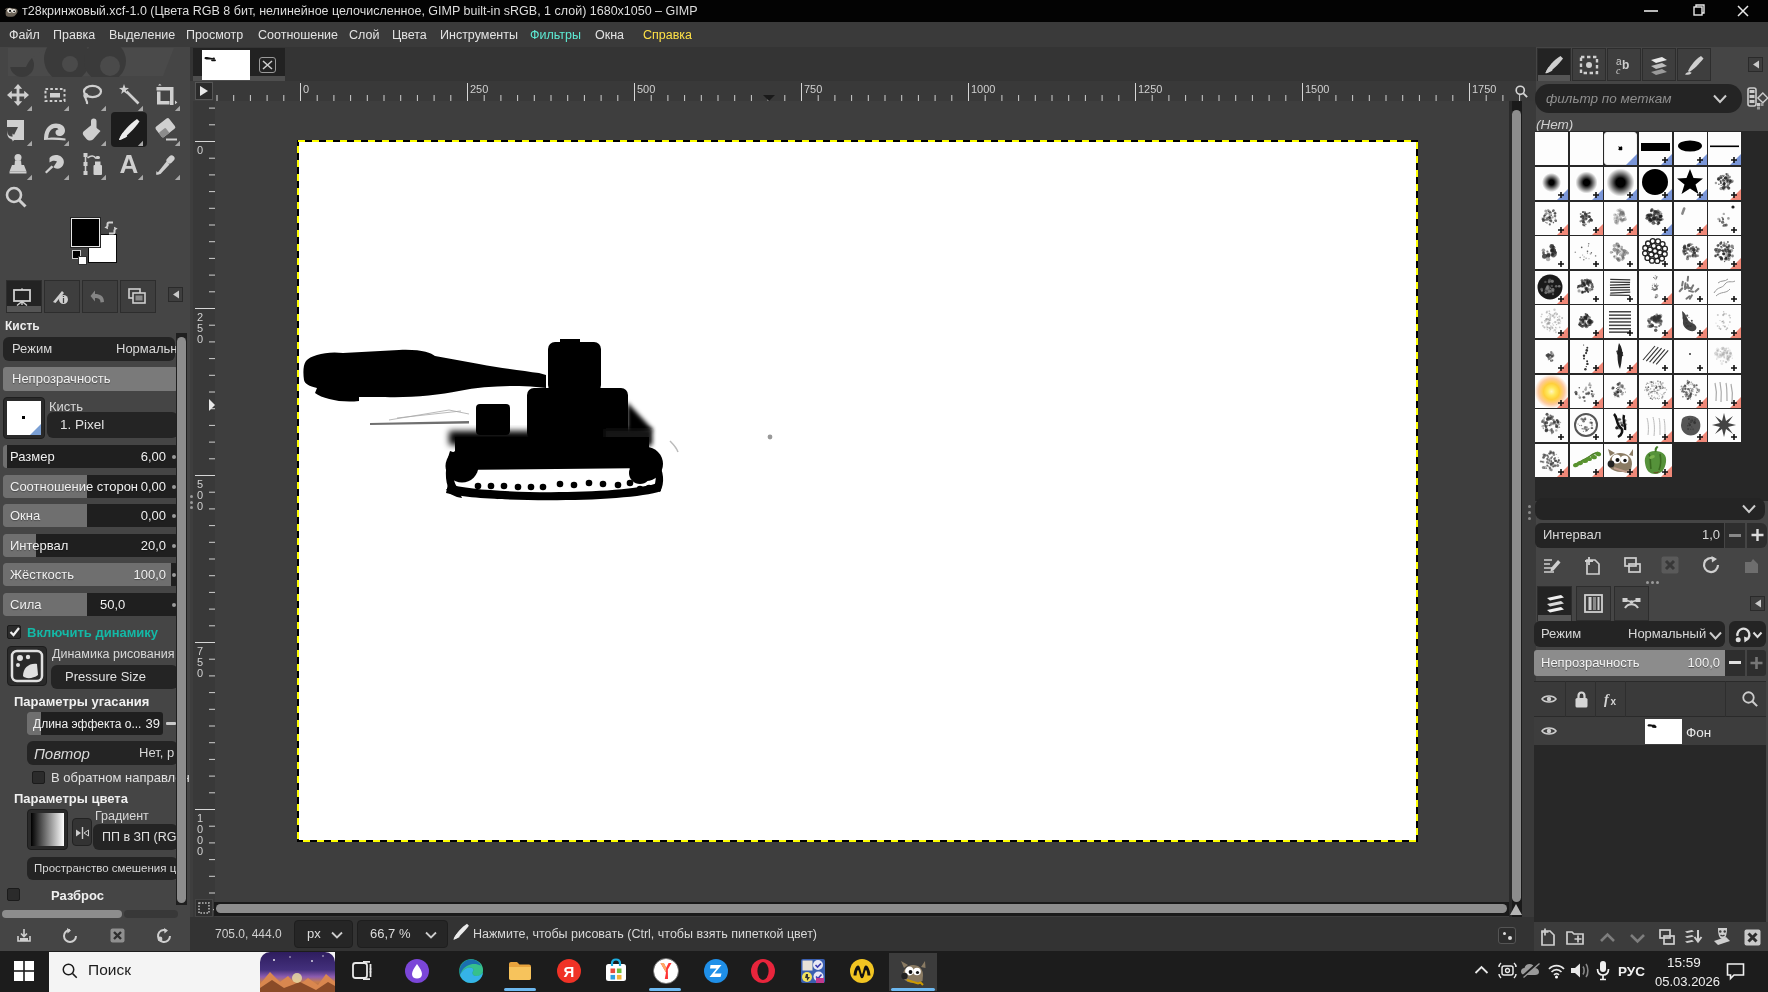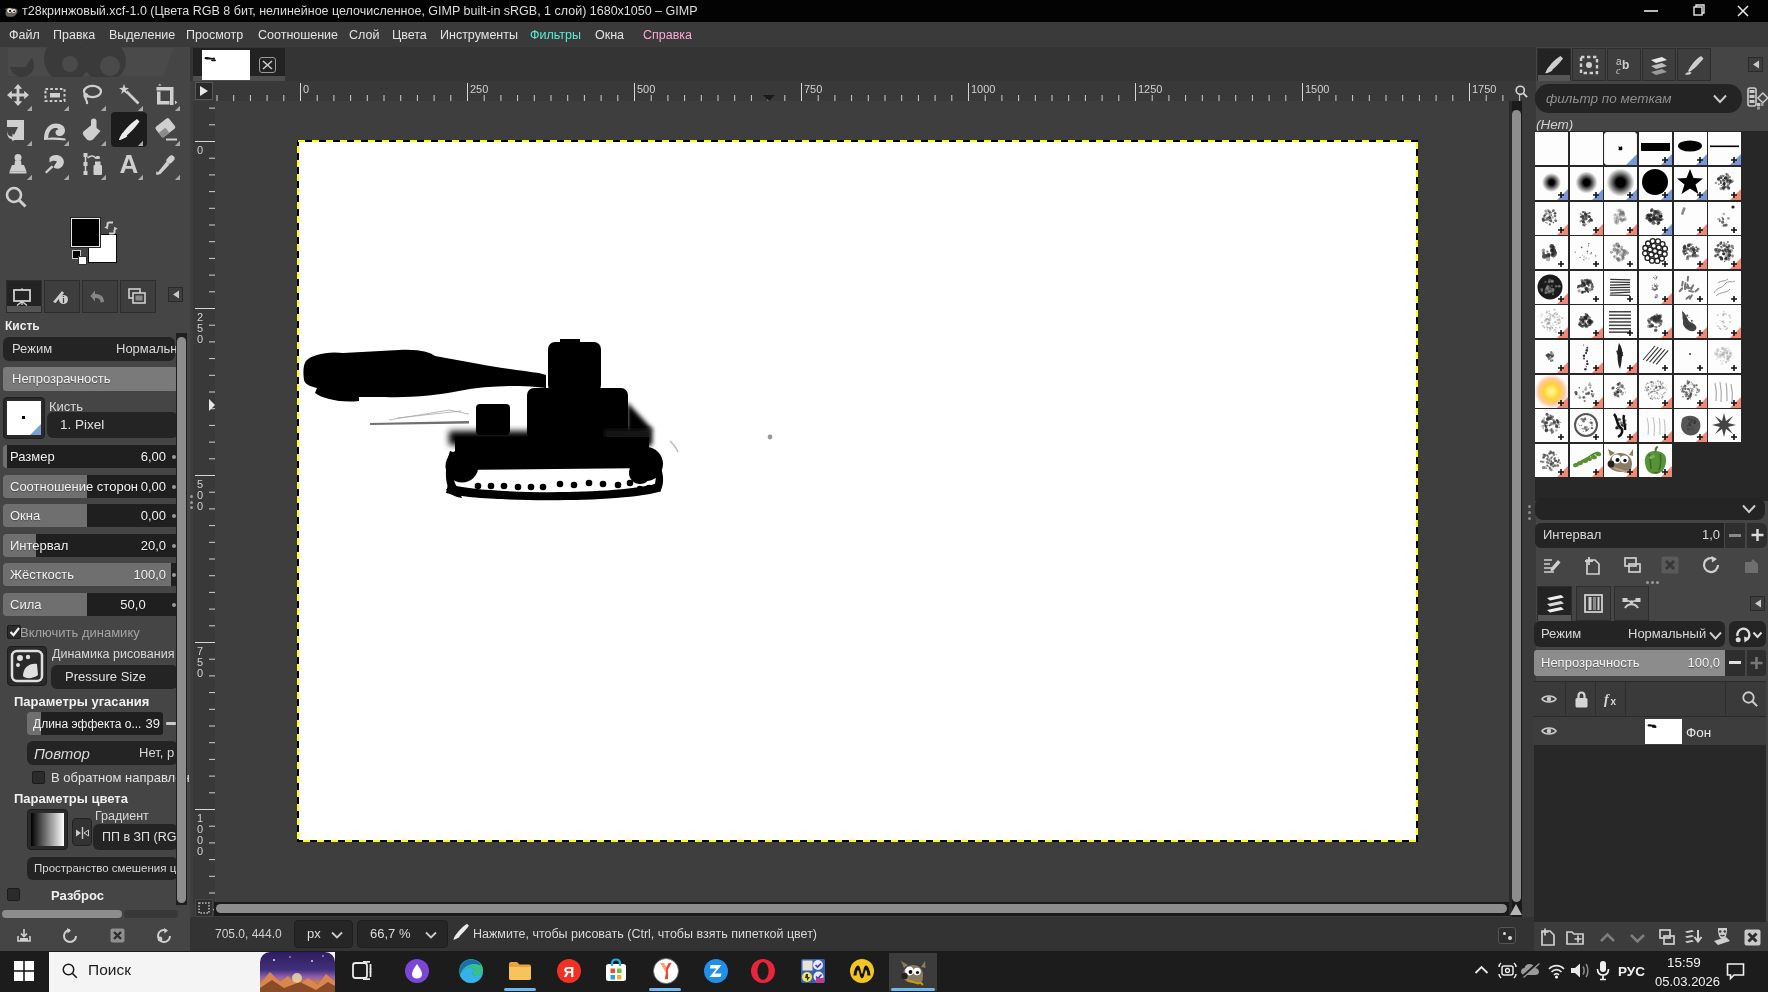--- a/index.html
+++ b/index.html
@@ -27,21 +27,21 @@
 <div style="left:9px;top:28px;color:#e3e3e3;font-size:12.5px;white-space:nowrap;">Файл</div>
 <div style="left:53px;top:28px;color:#e3e3e3;font-size:12.5px;white-space:nowrap;">Правка</div>
 <div style="left:109px;top:28px;color:#e3e3e3;font-size:12.5px;white-space:nowrap;">Выделение</div>
 <div style="left:186px;top:28px;color:#e3e3e3;font-size:12.5px;white-space:nowrap;">Просмотр</div>
 <div style="left:258px;top:28px;color:#e3e3e3;font-size:12.5px;white-space:nowrap;">Соотношение</div>
 <div style="left:349px;top:28px;color:#e3e3e3;font-size:12.5px;white-space:nowrap;">Слой</div>
 <div style="left:392px;top:28px;color:#e3e3e3;font-size:12.5px;white-space:nowrap;">Цвета</div>
 <div style="left:440px;top:28px;color:#e3e3e3;font-size:12.5px;white-space:nowrap;">Инструменты</div>
 <div style="left:530px;top:28px;color:#5eead4;font-size:12.5px;white-space:nowrap;">Фильтры</div>
 <div style="left:595px;top:28px;color:#e3e3e3;font-size:12.5px;white-space:nowrap;">Окна</div>
-<div style="left:643px;top:28px;color:#f9a8d4;font-size:12.5px;white-space:nowrap;">Справка</div>
+<div style="left:643px;top:28px;color:#fde047;font-size:12.5px;white-space:nowrap;">Справка</div>
 <svg style="left:0px;top:47px;overflow:hidden" width="190" height="30" viewBox="0 0 190 30">
 <path d="M8 1 L174 1 L163 29 L8 29 Z" fill="#4a4a4a"></path>
 <circle cx="22" cy="18" r="12" fill="#3a3a3a"></circle>
 <path d="M10 1 L55 1 C40 3 30 10 26 20 L10 20 Z" fill="#4a4a4a"></path>
 <circle cx="67" cy="12" r="23" fill="#3a3a3a"></circle>
 <circle cx="70" cy="17" r="8" fill="#4a4a4a"></circle>
 <circle cx="105" cy="14" r="21" fill="#3a3a3a"></circle>
 <circle cx="110" cy="19" r="10" fill="#4a4a4a"></circle>
 </svg>
 <div style="left:111px;top:112px;width:36px;height:35px;background:#1c1c1c;border-radius:4px;"></div>
@@ -220,27 +220,27 @@
 <div style="left:100px;top:538px;width:66px;height:15px;color:#f0f0f0;font-size:13px;text-align:right;text-shadow:0 1px 1px rgba(0,0,0,.35);">20,0</div>
 <div style="left:172px;top:544px;width:4px;height:4px;background:#9a9a9a;border-radius:50%;"></div>
 <div style="left:3px;top:563px;width:175px;height:23px;background:#1f1f1f;border-radius:3px;"></div>
 <div style="left:3px;top:563px;width:168px;height:23px;background:#6f6f6f;border-radius:3px 0 0 3px;"></div>
 <div style="left:10px;top:567px;width:130px;height:15px;color:#f0f0f0;font-size:13px;text-shadow:0 1px 1px rgba(0,0,0,.35);overflow:hidden;">Жёсткость</div>
 <div style="left:100px;top:567px;width:66px;height:15px;color:#f0f0f0;font-size:13px;text-align:right;text-shadow:0 1px 1px rgba(0,0,0,.35);">100,0</div>
 <div style="left:172px;top:573px;width:4px;height:4px;background:#9a9a9a;border-radius:50%;"></div>
 <div style="left:3px;top:593px;width:175px;height:23px;background:#1f1f1f;border-radius:3px;"></div>
 <div style="left:3px;top:593px;width:84px;height:23px;background:#6f6f6f;border-radius:3px 0 0 3px;"></div>
 <div style="left:10px;top:597px;width:130px;height:15px;color:#f0f0f0;font-size:13px;text-shadow:0 1px 1px rgba(0,0,0,.35);overflow:hidden;">Сила</div>
-<div style="left:100px;top:597px;width:66px;height:15px;color:#f0f0f0;font-size:13px;text-align:center;text-shadow:0 1px 1px rgba(0,0,0,.35);">50,0</div>
+<div style="left:100px;top:597px;width:66px;height:15px;color:#f0f0f0;font-size:13px;text-align:left;text-shadow:0 1px 1px rgba(0,0,0,.35);">50,0</div>
 <div style="left:172px;top:603px;width:4px;height:4px;background:#9a9a9a;border-radius:50%;"></div>
 <div style="left:7px;top:625px;width:14px;height:14px;background:#2b2b2b;border:1px solid #1b1b1b;border-radius:2px;"></div>
 <svg style="left:8px;top:625px" width="13" height="13">
     <path d="M2.5 7 L5.5 10 L11 3" stroke="#f0f0f0" stroke-width="2.2" fill="none"></path>
   </svg>
-<div style="left:20px;top:625px;width:160px;height:16px;color:#a3a3a3;font-size:13px;font-weight:normal;">Включить динамику</div>
+<div style="left:27px;top:625px;width:160px;height:16px;color:#14b8a6;font-size:13px;font-weight:bold;">Включить динамику</div>
 <div style="left:7px;top:646px;width:40px;height:40px;background:#2a2a2a;border-radius:4px;border:1px solid #1d1d1d;"></div>
 <svg style="left:11px;top:650px" width="32" height="32" viewBox="0 0 32 32">
 <rect x="1" y="1" width="30" height="30" rx="5" fill="none" stroke="#e0e0e0" stroke-width="2.5"></rect>
 <circle cx="9" cy="8" r="3" fill="#e0e0e0"></circle>
     <circle cx="17" cy="7" r="2.2" fill="#e0e0e0"></circle>
 <circle cx="7" cy="15" r="2" fill="#e0e0e0"></circle>
 <path d="M12 26 C12 18 18 13 26 14 L27 25 C22 29 14 29 12 26 Z" fill="#e0e0e0"></path>
   </svg>
 <div style="left:52px;top:647px;width:130px;height:15px;color:#d8d8d8;font-size:12.5px;overflow:hidden;">Динамика рисования</div>
 <div style="left:51px;top:665px;width:127px;height:24px;background:#242424;border-radius:6px;"></div>

